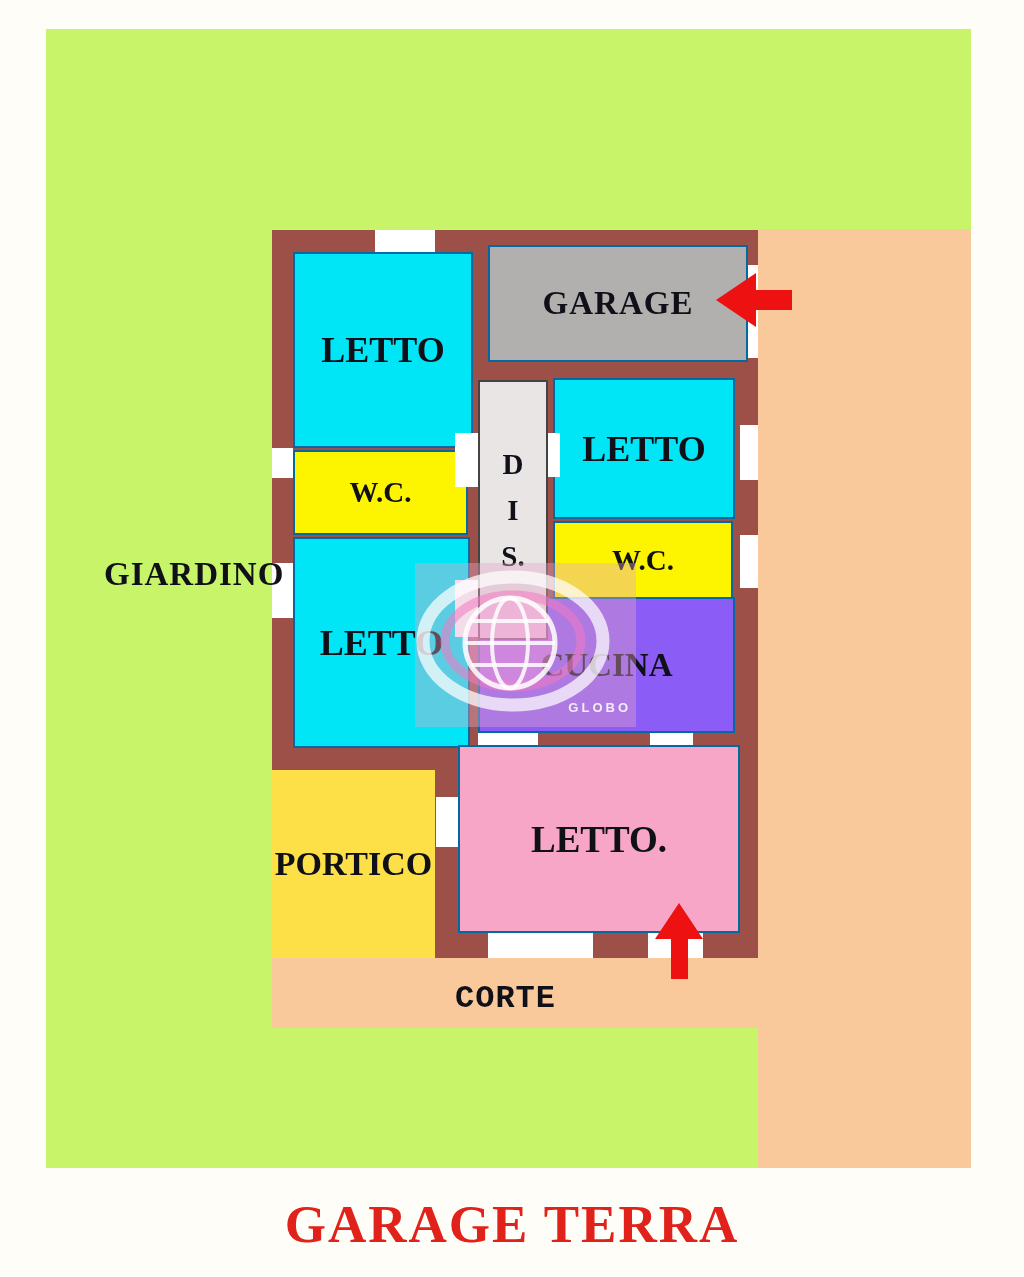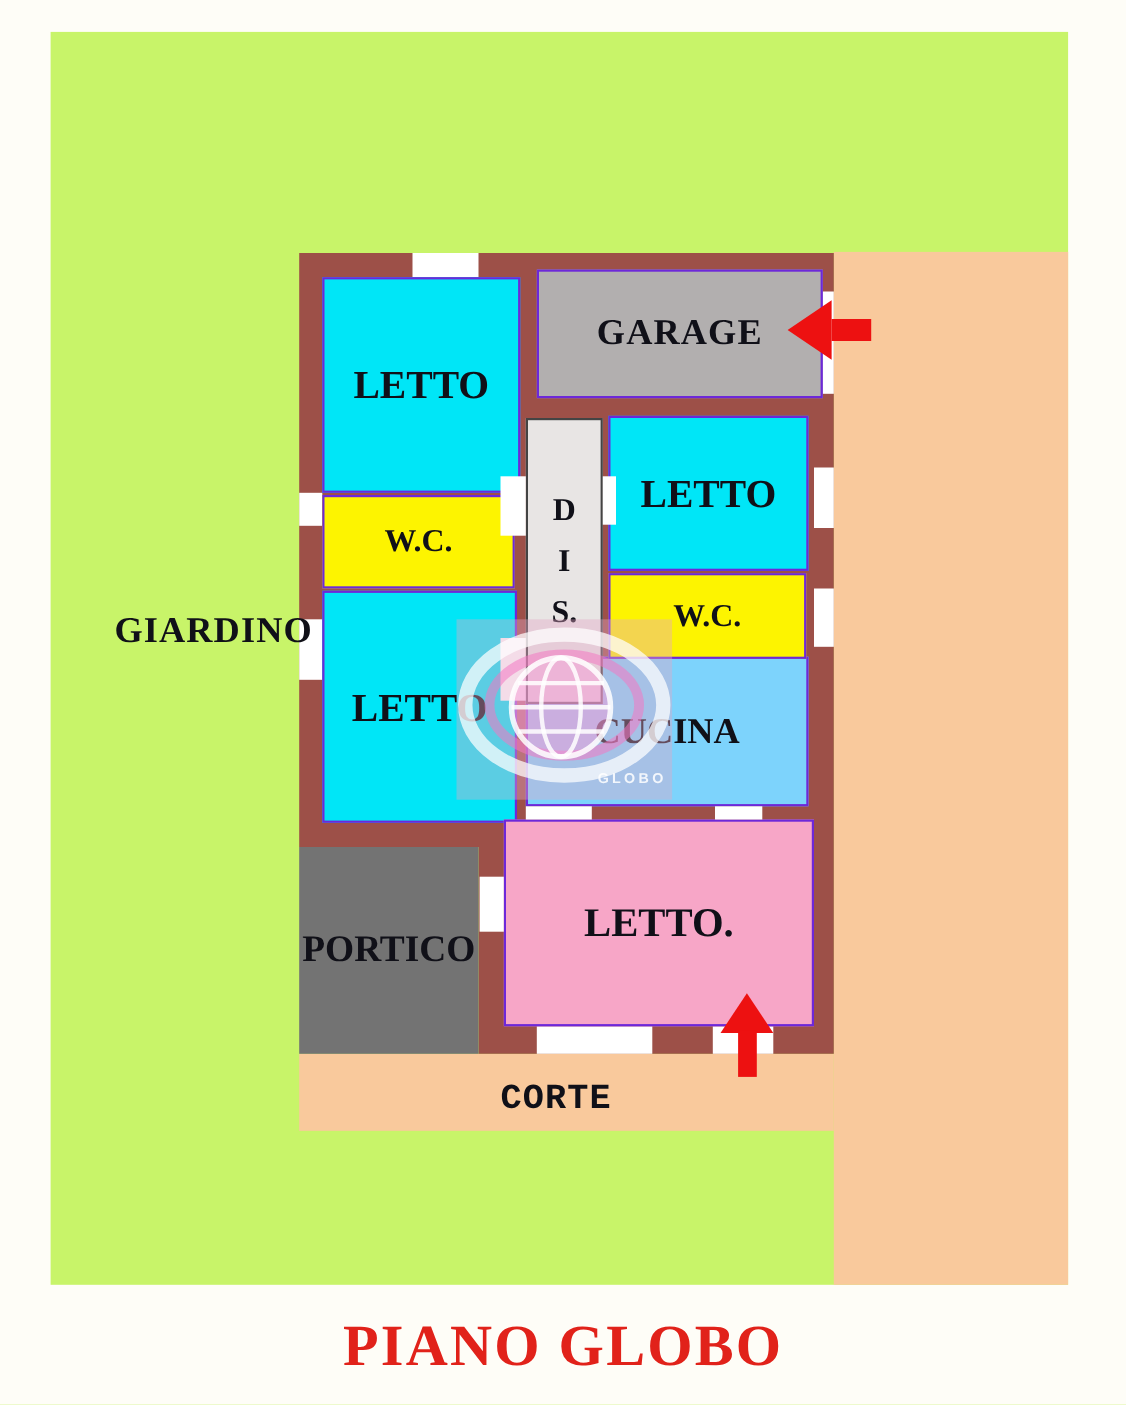--- a/index.html
+++ b/index.html
@@ -27,51 +27,51 @@
   .gap-bottom-1{left:488px;top:933px;width:105px;height:25px;}
   .gap-bottom-2{left:648px;top:933px;width:55px;height:25px;}
   .gap-dis-l1{left:455px;top:433px;width:23px;height:54px;}
   .gap-dis-l2{left:455px;top:580px;width:23px;height:57px;}
   .gap-dis-r{left:548px;top:433px;width:12px;height:44px;}
   .gap-cs-1{left:478px;top:733px;width:60px;height:12px;}
   .gap-cs-2{left:650px;top:733px;width:43px;height:12px;}
   .gap-sogg-l{left:436px;top:797px;width:22px;height:50px;}
   
   .room{display:flex;align-items:center;justify-content:center;
-        box-sizing:border-box;border:2px solid #6d28d9;
+        box-sizing:border-box;border:2px solid #0369a1;
         color:#101018;font-weight:700;}
   .room-letto-tl{left:293px;top:252px;width:180px;height:196px;background:#00e6f7;font-size:36px;}
   .room-garage{left:488px;top:245px;width:260px;height:117px;background:#b2afaf;font-size:33px;letter-spacing:1px;}
   .room-wc-left{left:293px;top:450px;width:175px;height:85px;background:#fdf400;font-size:29px;}
   .room-letto-bl{left:293px;top:537px;width:177px;height:211px;background:#00e6f7;font-size:36px;}
-  .room-cucina{left:478px;top:597px;width:257px;height:136px;background:#7dd3fc;font-size:33px;}
+  .room-cucina{left:478px;top:597px;width:257px;height:136px;background:#8b5cf6;font-size:33px;}
   .room-dis{left:478px;top:380px;width:70px;height:260px;background:#e8e5e4;border-color:#444;
             flex-direction:column;font-size:29px;line-height:46px;}
   .room-letto-r{left:553px;top:378px;width:182px;height:141px;background:#00e6f7;font-size:36px;}
   .room-wc-r{left:553px;top:521px;width:180px;height:78px;background:#fdf400;font-size:29px;}
   .room-sogg{left:458px;top:745px;width:282px;height:188px;background:#f7a6c7;font-size:37px;}
-  .room-portico{left:272px;top:770px;width:163px;height:188px;background:#737373;border:none;font-size:34px;}
+  .room-portico{left:272px;top:770px;width:163px;height:188px;background:#fde047;border:none;font-size:34px;}
   
   .area-label{color:#101018;font-weight:700;}
   .giardino-label{left:64px;top:556px;font-size:33px;letter-spacing:1px;margin-left:40px;}
   .corte-label{left:455px;top:980px;font-size:32px;letter-spacing:1px;font-family:Liberation Mono, monospace;}
   
   .arrow-part{position:absolute;}
   .arrow-garage{left:716px;top:273px;width:76px;height:54px;}
   .arrow-garage .head{left:0;top:0;width:0;height:0;
       border-top:27px solid transparent;border-bottom:27px solid transparent;
       border-right:40px solid #ed1111;}
   .arrow-garage .shaft{left:40px;top:17px;width:36px;height:20px;background:#ed1111;}
   .arrow-main{left:655px;top:903px;width:48px;height:76px;}
   .arrow-main .head{left:0;top:0;width:0;height:0;
       border-left:24px solid transparent;border-right:24px solid transparent;
       border-bottom:36px solid #ed1111;}
   .arrow-main .shaft{left:16px;top:34px;width:17px;height:42px;background:#ed1111;}
   
-  .watermark{left:415px;top:563px;width:196px;height:164px;background:rgba(228,168,198,0.40);}
+  .watermark{left:415px;top:563px;width:196px;height:164px;background:rgba(228,168,198,0.40);padding-left:25px;}
   .watermark svg{position:absolute;left:0;top:0;}
   .watermark-text{position:absolute;right:5px;bottom:12px;
       font-family:"Liberation Sans","DejaVu Sans",sans-serif;
       font-size:13px;font-weight:700;letter-spacing:3px;
       color:rgba(255,255,255,0.85);}
   
   .floor-title{left:0;top:1194px;width:1024px;text-align:center;
       color:#e1221a;font-size:53px;font-weight:700;letter-spacing:2px;}
 </style>
 </head>
@@ -151,13 +151,13 @@
   <div class="arrow-part shaft"></div>
 </div>
 <div class="abs arrow-main">
   <div class="arrow-part head"></div>
   <div class="arrow-part shaft"></div>
 </div>
 
 <div class="abs area-label giardino-label">GIARDINO</div>
 <div class="abs area-label corte-label">CORTE</div>
 
-<div class="abs floor-title">PIANO GLOBO</div>
+<div class="abs floor-title">GARAGE TERRA</div>
 
 </body></html>

